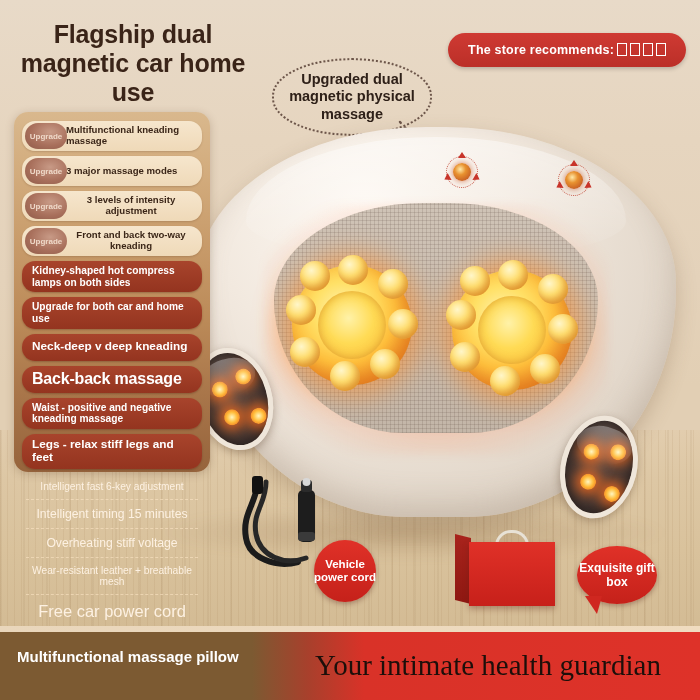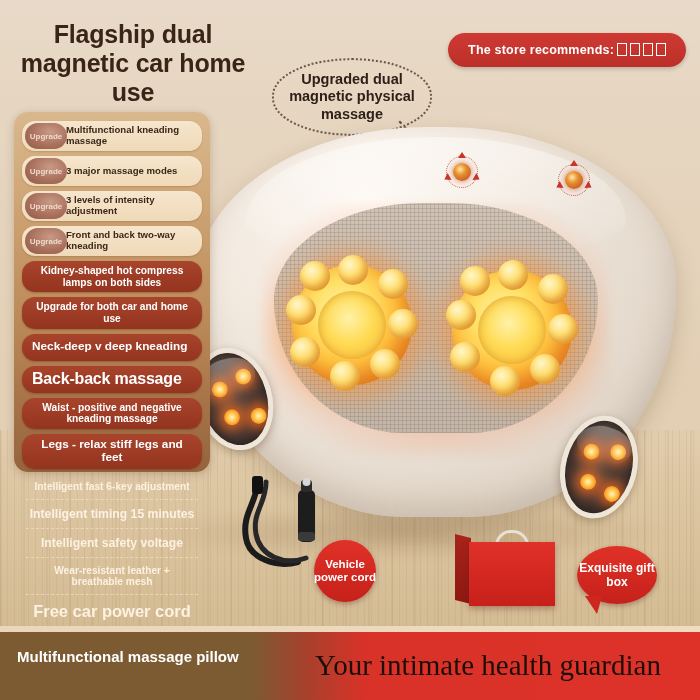--- a/index.html
+++ b/index.html
@@ -83,37 +83,37 @@
   }
   .badge-up {
     position:absolute; left:3px; top:2px; width:42px; height:26px;
     border-radius:13px;
     background:radial-gradient(ellipse at 60% 35%, #c89a86 0%, #a9705c 55%, #8e5a48 100%);
     display:flex; align-items:center; justify-content:center;
     color:#efd9c9; font-size:8px; font-weight:bold;
   }
   .row-up .txt { font-size:9.6px; font-weight:bold; color:#3b2618;
                  line-height:1.12; width:100%; }
-  .row-up.center .txt { }
+  .row-up.center .txt { text-align:center; }
 
   
   .row-red {
     min-height:27px; padding:4px 10px;
     background:linear-gradient(180deg,#a8442c 0%,#94341f 100%);
     box-shadow:0 1px 2px rgba(70,30,15,.3);
     color:#fff;
   }
-  .row-red .txt { font-size:10.2px; font-weight:bold; line-height:1.14;text-align:center; }
+  .row-red .txt { font-size:10.2px; font-weight:bold; line-height:1.14; }
   .row-red.big .txt { font-size:16px; letter-spacing:-.2px; }
   .row-red.mid .txt { font-size:11.8px; }
 
   
   .plain { padding:0 4px; margin-top:3px; }
   .plain-item {
-    text-align:center; color:#fdf1e2; font-weight:bold;
+    text-align:center; color:#fdf1e2; font-weight:normal;
     padding:7px 2px 7px 2px;
     border-bottom:1.5px dashed rgba(255,232,200,.55);
   }
   .plain-item:last-child { border-bottom:none; }
   .p-s  { font-size:10.2px; }
   .p-m  { font-size:12.2px; }
   .p-l  { font-size:16.5px; }
 
   
   .product { position:absolute; left:186px; top:115px; width:500px; height:420px; }
@@ -389,21 +389,21 @@
         <div class="row row-red">
           <span class="txt">Waist - positive and negative kneading massage</span>
         </div>
         <div class="row row-red mid">
           <span class="txt">Legs - relax stiff legs and feet</span>
         </div>
       </div>
     <div class="plain" id="plain-rows">
         <div class="plain-item p-s">Intelligent fast 6-key adjustment</div>
         <div class="plain-item p-m">Intelligent timing 15 minutes</div>
-        <div class="plain-item p-m">Intelligent safety voltage</div>
+        <div class="plain-item p-m">Overheating stiff voltage</div>
         <div class="plain-item p-s">Wear-resistant leather + breathable mesh</div>
         <div class="plain-item p-l">Free car power cord</div>
       </div>
   </div>
 
   <div class="topstripe"></div>
   <div class="botbar">
     <div class="bot-left"></div>
     <div class="bot-left-label">Multifunctional massage pillow</div>
     <div class="bot-right-label">Your intimate health guardian</div>

